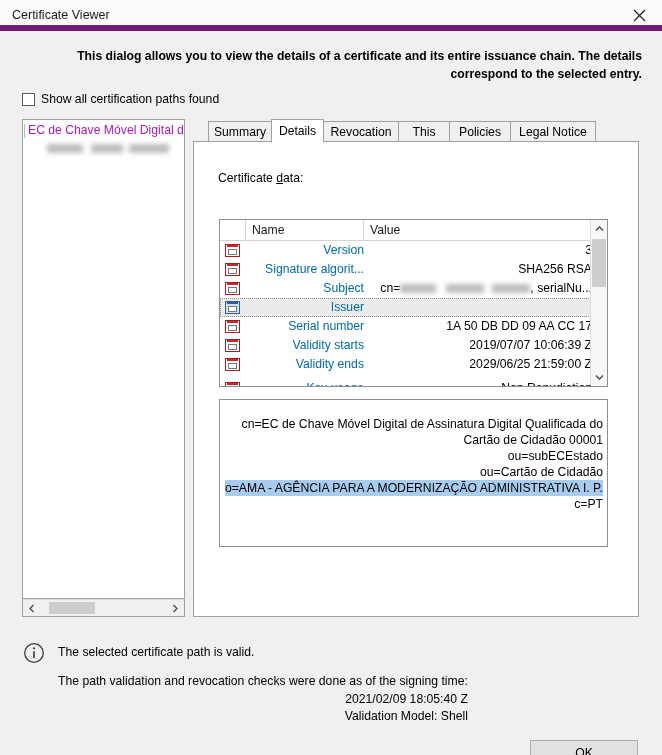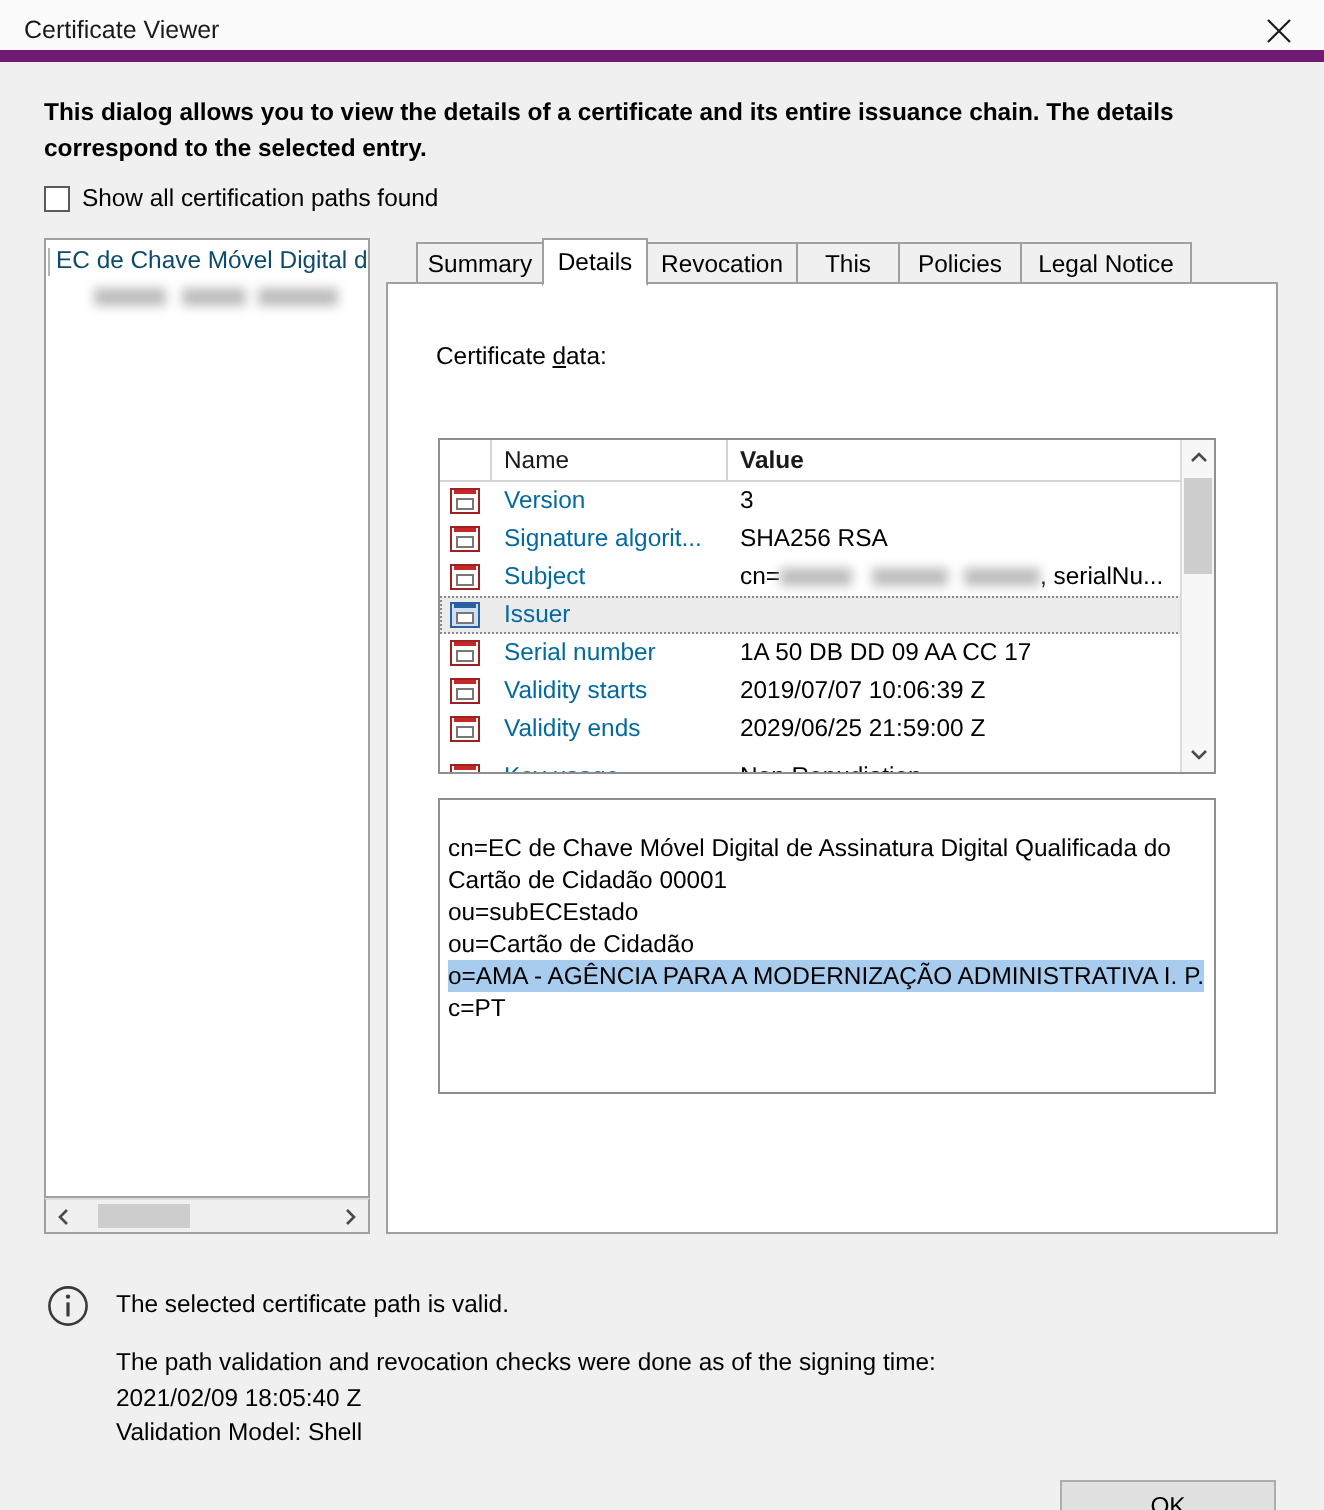--- a/index.html
+++ b/index.html
@@ -43,20 +43,21 @@
     cursor: default;
   }
   #close-btn svg { display: block; }
 
   
   #dialog-body {
     position: absolute;
     left: 0; top: 31px;
     width: 662px; height: 724px;
     background: #f0f0f0;
+    text-align: right;
   }
 
   #intro-text {
     position: absolute;
     left: 22px; top: 16px;
     width: 620px;
     font-weight: bold;
     font-size: 12.2px;
     line-height: 18px;
     color: #000;
@@ -88,21 +89,21 @@
     background: #fff;
     border: 1px solid #a0a0a0;
     box-sizing: border-box;
     overflow: hidden;
   }
   #tree-item-root {
     position: absolute;
     left: 5px; top: 3px;
     font-size: 12.2px;
     white-space: nowrap;
-    color: #0c4a6e;
+    color: #a21caf;
   }
   #tree-item-root::before {
     content: "";
     position: absolute;
     left: -4px; top: 1px;
     width: 1px; height: 14px;
     background: #b5b5b5;
   }
   #tree-item-child {
     position: absolute;
@@ -217,21 +218,21 @@
     box-sizing: border-box;
     white-space: nowrap;
   }
   .th-sep {
     position: absolute;
     top: 0;
     width: 1px; height: 20px;
     background: #d4d4d4;
   }
   #th-name { left: 32px; }
-  #th-value { left: 150px; font-weight: bold; }
+  #th-value { left: 150px; }
   #tbody {
     position: absolute;
     left: 0; top: 21px;
     right: 0; bottom: 0;
     overflow: hidden;
   }
   .trow {
     position: relative;
     height: 19px;
     line-height: 19px;

